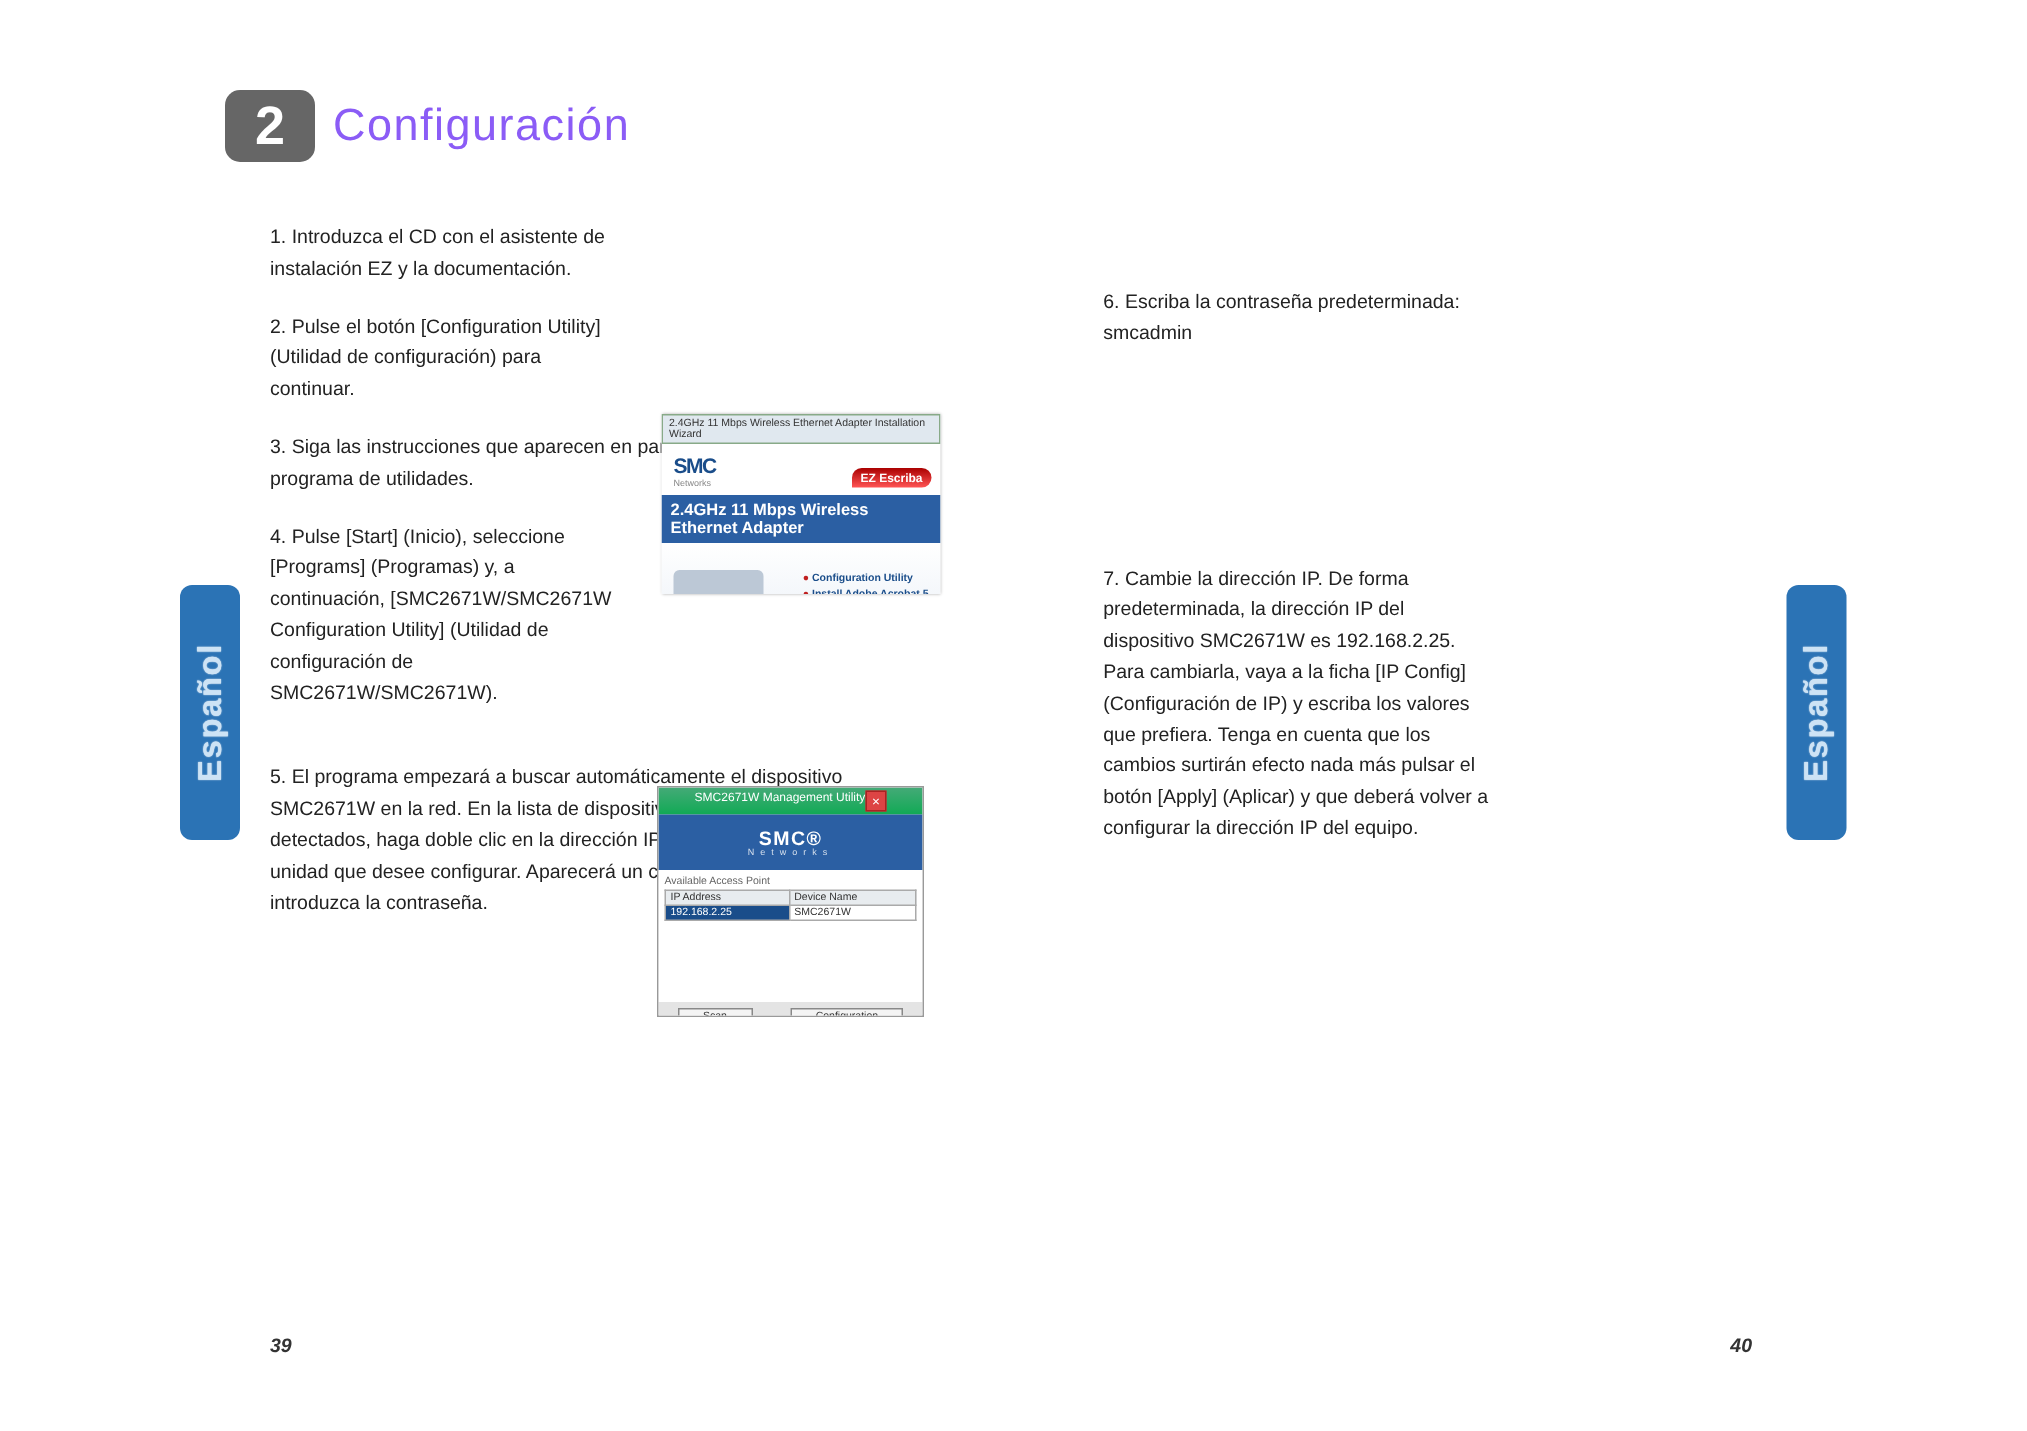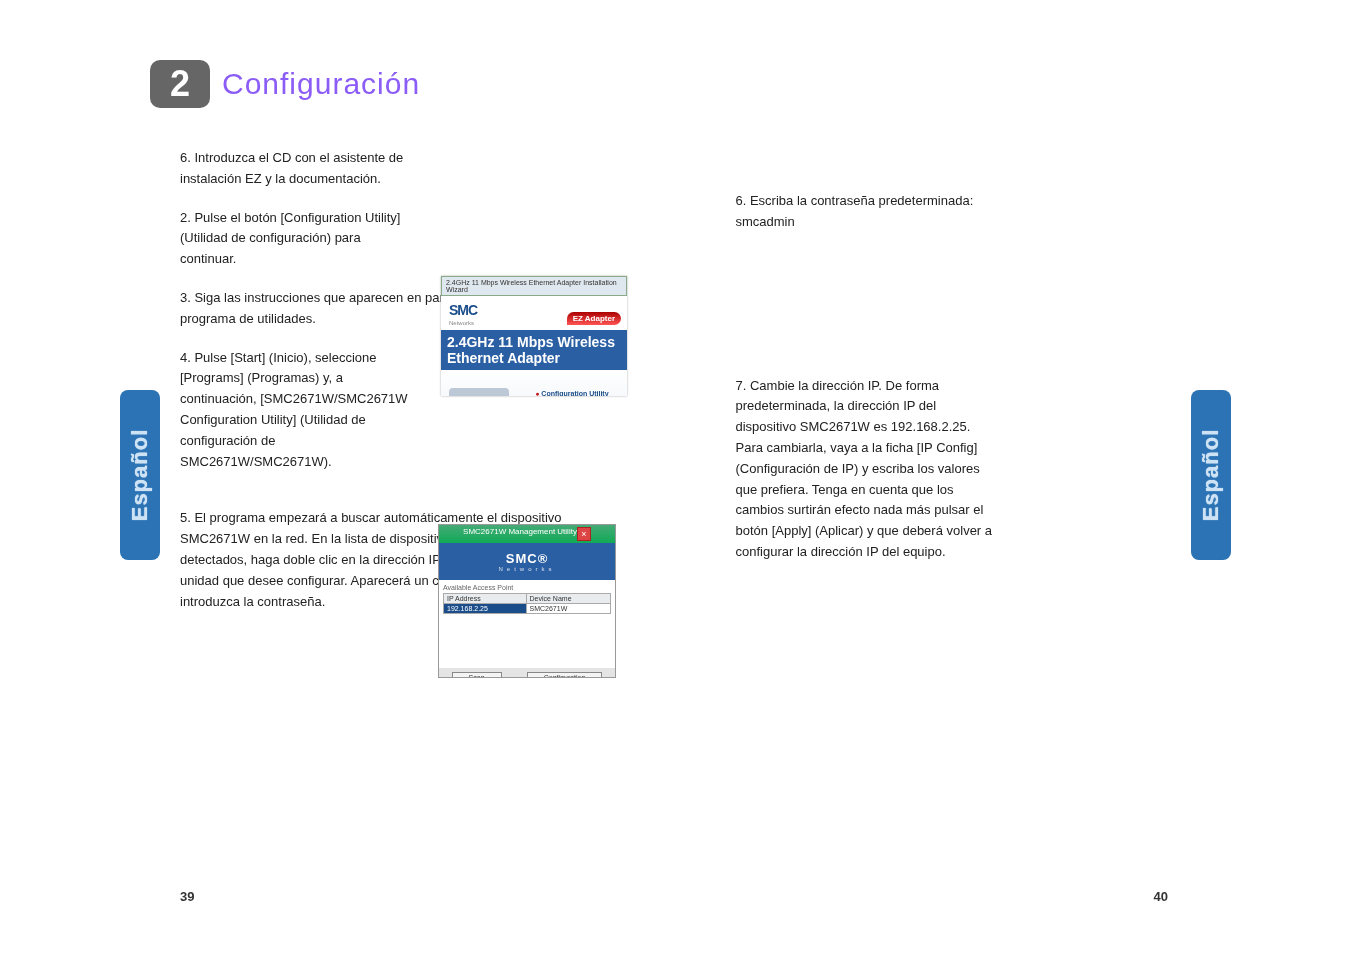--- a/index.html
+++ b/index.html
@@ -14,30 +14,30 @@
   .side-tab span { transform: rotate(-90deg); white-space: nowrap; letter-spacing: 1px; font-size: 22px; color: #cde3f5; text-shadow: 0 0 1px #fff; }
   .chapter-header { display: flex; align-items: center; margin-bottom: 40px; margin-left: -30px; }
   .chapter-num { background: #666; color: #fff; width: 60px; height: 48px; display: flex; align-items: center; justify-content: center; font-size: 36px; font-weight: bold; border-radius: 10px; margin-right: 12px; }
   .chapter-title { color: #8b5cf6; font-size: 30px; font-weight: normal; letter-spacing: 1px; }
   .intro { font-size: 13px; line-height: 1.6; color: #222; margin-bottom: 28px; max-width: 420px; }
   .step { display: flex; margin-bottom: 18px; font-size: 13px; line-height: 1.6; color: #222; }
   .step-text { max-width: 240px; }
   .step-full .step-text { max-width: 420px; }
   .step-right { display: flex; margin-bottom: 24px; font-size: 13px; line-height: 1.6; color: #222; }
   .step-right .step-text { max-width: 260px; margin-top: 19px; }
-  .page-num { position: absolute; bottom: 50px; font-size: 13px; font-weight: bold; color: #333; }
+  .page-num { position: absolute; bottom: 50px; font-size: 13px; font-style: italic; font-weight: bold; color: #333; }
   .page-num.left { left: 180px; }
   .page-num.right { right: 183px; margin-top: 16px; }
   
   .shot { position: absolute; border: 1px solid #999; background: #f4f4f4; font-size: 8px; color: #333; overflow: hidden; }
   .shot-wiz { width: 186px; height: 120px; left: 430px; top: 276px; border: none; background: #fff; box-shadow: 0 0 2px #aaa; margin-left: 11px; }
   .wiz-title { background: #e0e8ef; font-size: 7px; padding: 2px 4px; border: 1px solid #8a8; }
   .wiz-logo { padding: 6px 8px 2px 8px; font-weight: bold; color: #1a4d8a; font-size: 14px; letter-spacing: -1px; }
   .wiz-sub { font-size: 6px; color: #888; padding: 0 8px 4px 8px; }
-  .wiz-blue { background: #2b5fa3; color: #fff; font-size: 14px; font-weight: bold; padding: 4px 6px; }
+  .wiz-blue { background: #2b5fa3; color: #fff; font-size: 11px; font-weight: bold; padding: 4px 6px; }
   .wiz-body { background: linear-gradient(#fff,#e2eaf4); height: 90px; position: relative; }
   .wiz-img { position: absolute; left: 8px; top: 18px; width: 60px; height: 50px; background: #bcc8d6; border-radius: 4px; }
   .wiz-links { position: absolute; right: 8px; top: 18px; font-size: 7px; line-height: 1.6; }
   .wiz-links div::before { content: "● "; color: #c02020; }
   .wiz-links div:nth-child(2)::before { color: #c02020; }
   .wiz-links div:nth-child(3)::before { color: #1a4d8a; }
   .wiz-links div:nth-child(4)::before { color: #1a4d8a; }
   .wiz-links div { color: #1a4d8a; font-weight: bold; }
   .ez { position: absolute; right: 6px; top: 16px; color: #fff; background: linear-gradient(#a00,#f55); padding: 2px 6px; border-radius: 10px 10px 10px 0; font-size: 8px; font-weight: bold; }
 
@@ -65,41 +65,41 @@
         <span>Español</span>
       </div>
 
     <div class="chapter-header">
       <div class="chapter-num">2</div>
       <div class="chapter-title">Configuración</div>
     </div>
 
 
     <div class="step">
-        <div class="step-text">6. Introduzca el CD con el asistente de instalación EZ y la documentación.</div>
+        <div class="step-text">1. Introduzca el CD con el asistente de instalación EZ y la documentación.</div>
       </div>
     <div class="step">
         <div class="step-text">2. Pulse el botón [Configuration Utility] (Utilidad de configuración) para continuar.</div>
       </div>
     <div class="step step-full">
         <div class="step-text">3. Siga las instrucciones que aparecen en pantalla para instalar el programa de utilidades.</div>
       </div>
     <div class="step" style="margin-top:12px">
         <div class="step-text">4. Pulse [Start] (Inicio), seleccione [Programs] (Programas) y, a continuación, [SMC2671W/SMC2671W Configuration Utility] (Utilidad de configuración de SMC2671W/SMC2671W).</div>
       </div>
     <div class="step step-full" style="margin-top:36px">
         <div class="step-text">5. El programa empezará a buscar automáticamente el dispositivo SMC2671W en la red. En la lista de dispositivos SMC2671W detectados, haga doble clic en la dirección IP correspondiente a la unidad que desee configurar. Aparecerá un cuadro de diálogo para que introduzca la contraseña.</div>
       </div>
 
     <div class="shot shot-wiz">
       <div class="wiz-title">2.4GHz 11 Mbps Wireless Ethernet Adapter Installation Wizard</div>
       <div style="position:relative">
         <div class="wiz-logo">SMC</div>
         <div class="wiz-sub">Networks</div>
-        <div class="ez">EZ Adapter</div>
+        <div class="ez">EZ Escriba</div>
       </div>
       <div class="wiz-blue">2.4GHz 11 Mbps Wireless Ethernet Adapter</div>
       <div class="wiz-body">
         <div class="wiz-img"></div>
         <div class="wiz-links">
           <div>Configuration Utility</div>
           <div>Install Adobe Acrobat 5</div>
           <div>View Manual (PDF)</div>
           <div>Visit www.smc.com</div>
         </div>

